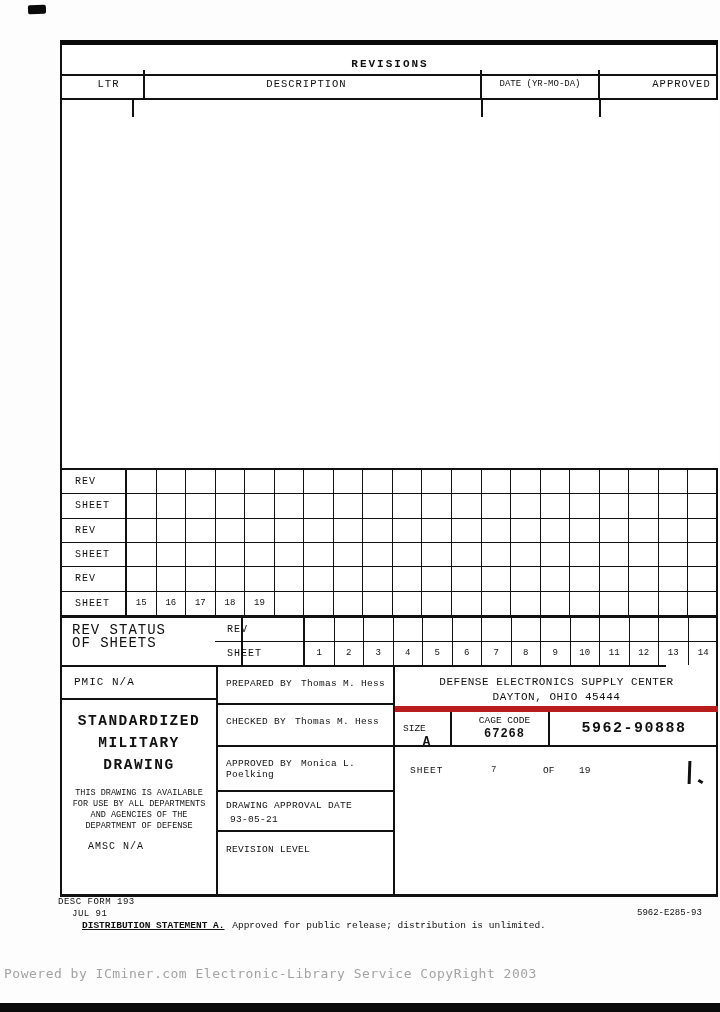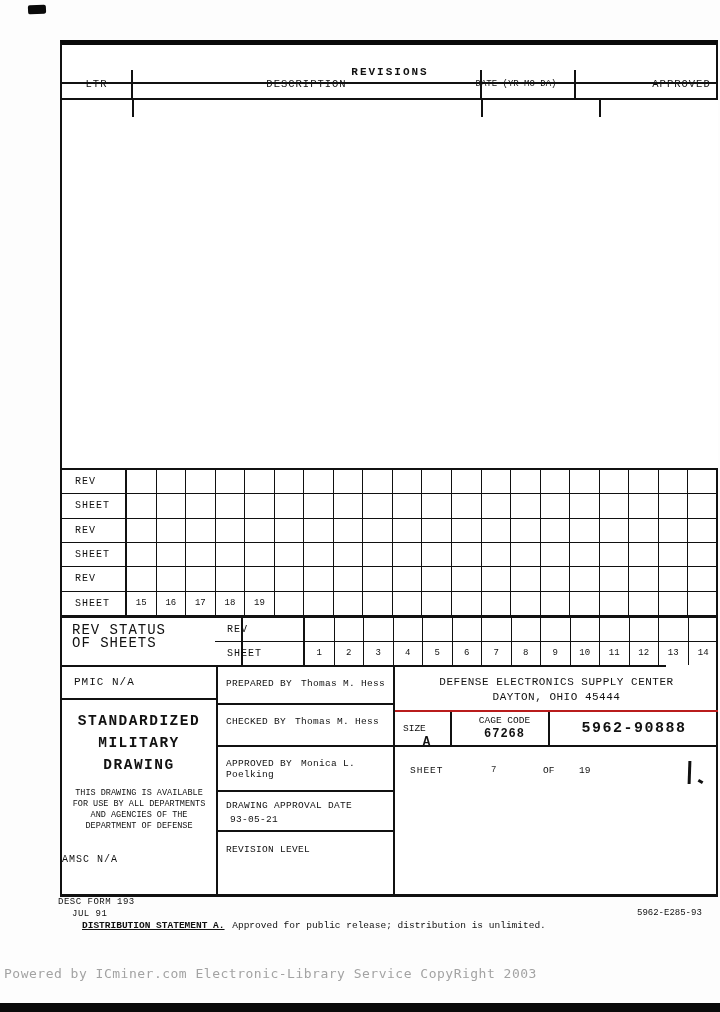--- a/index.html
+++ b/index.html
@@ -10,28 +10,28 @@
   }
   .abs{position:absolute;box-sizing:border-box;}
 
   
   .ink-blob{left:28px;top:5px;width:18px;height:9px;background:#0a0a0a;border-radius:2px;transform:rotate(-3deg);}
 
   
   .sheet{left:60px;top:40px;width:658px;height:857px;background:#fff;
     border:2px solid #111;border-top:5px solid #0a0a0a;border-bottom:3px solid #111;}
 
-  .rev-title{left:0;top:16px;width:656px;height:23px;border-bottom:2px solid #111;
+  .rev-title{left:0;top:8px;width:656px;height:23px;border-bottom:2px solid #111;
     text-align:center;font-size:11px;font-weight:bold;letter-spacing:2px;padding-top:5px;}
 
   .rev-header{left:0;top:25px;width:656px;height:30px;border-bottom:2px solid #111;}
   .rev-header .hc{position:absolute;top:0;height:100%;display:flex;align-items:center;justify-content:center;font-size:10.5px;letter-spacing:1px;box-sizing:border-box;}
-  .hc-ltr{left:0;width:71px;border-right:2px solid #111;}
+  .hc-ltr{left:12px;width:71px;border-right:2px solid #111;}
   .hc-desc{left:71px;width:349px;border-right:2px solid #111;}
-  .hc-date{left:396px;width:118px;border-right:2px solid #111;font-size:9px !important;letter-spacing:0 !important;}
+  .hc-date{left:420px;width:118px;border-right:2px solid #111;font-size:9px !important;letter-spacing:0 !important;}
   .hc-appr{left:538px;width:118px;padding-left:45px;}
 
   .rev-body{left:0;top:55px;width:656px;height:368px;background:#fff;}
   .stub{position:absolute;top:0;width:2px;height:17px;background:#111;}
 
   
   .grid20{left:0;top:423px;width:656px;height:148px;border-top:2px solid #111;
     display:grid;grid-template-columns:65px repeat(20,1fr);grid-auto-rows:1fr;}
   .grid20 > div{border-right:1.5px solid #111;border-bottom:1.5px solid #111;
     display:flex;align-items:center;justify-content:center;font-size:9px;box-sizing:border-box;}
@@ -52,32 +52,32 @@
 
   
   .bottom{left:0;top:620px;width:604px;height:229px;border-top:2px solid #111;}
   .b-left{position:absolute;left:0;top:0;width:156px;height:100%;border-right:2px solid #111;box-sizing:border-box;}
   .b-mid{position:absolute;left:156px;top:0;width:177px;height:100%;border-right:2px solid #111;box-sizing:border-box;}
   .b-right{position:absolute;left:333px;top:0;width:323px;height:100%;box-sizing:border-box;}
 
   .pmic{height:33px;border-bottom:2px solid #111;padding:9px 0 0 12px;font-size:11px;letter-spacing:1px;box-sizing:border-box;}
   .smd-title{margin-top:10px;text-align:center;font-weight:bold;font-size:14.5px;line-height:22px;letter-spacing:1.5px;}
   .avail{margin-top:12px;text-align:center;font-size:8.5px;line-height:11px;}
-  .amsc{margin-top:22px;font-size:10px;letter-spacing:1px;}
+  .amsc{margin-top:9px;padding-left:26px;font-size:10px;letter-spacing:1px;}
 
   .mrow{border-bottom:2px solid #111;font-size:9.5px;box-sizing:border-box;padding:11px 0 0 8px;letter-spacing:0.3px;}
   .mrow .lab{margin-right:9px;}
   .r-prepared{height:38px;}
   .r-checked{height:42px;}
   .r-approved{height:45px;}
   .r-date{height:40px;padding-top:8px;}
   .r-date .dval{display:block;padding:3px 0 0 4px;}
   .r-revlevel{height:64px;border-bottom:none;padding-top:12px;}
 
-  .agency{height:45px;border-bottom:2px solid #b91c1c;text-align:center;font-size:11px;line-height:15px;padding-top:8px;box-sizing:border-box;letter-spacing:0.5px;}
+  .agency{height:45px;border-bottom:6px solid #b91c1c;text-align:center;font-size:11px;line-height:15px;padding-top:8px;box-sizing:border-box;letter-spacing:0.5px;}
   .title3{height:101px;border-bottom:2px solid #111;padding:13px 0 0 8px;font-size:13.5px;line-height:22.5px;letter-spacing:0.5px;box-sizing:border-box;font-weight:bold;}
   .sizerow{height:35px;border-bottom:2px solid #111;display:flex;box-sizing:border-box;}
   .size-cell{width:57px;border-right:2px solid #111;box-sizing:border-box;padding:11px 0 0 8px;font-size:9.5px;}
   .size-cell .val{display:block;text-align:center;font-weight:bold;font-size:12.5px;margin-top:1px;}
   .cage-cell{width:89px;border-right:2px solid #111;box-sizing:border-box;text-align:center;padding-top:3px;font-size:9.5px;margin-left:9px;}
   .cage-cell .val{display:block;font-weight:bold;font-size:12px;margin-top:1px;letter-spacing:1px;}
   .pin-cell{flex:1;display:flex;align-items:center;justify-content:center;font-weight:bold;font-size:15px;letter-spacing:1.5px;}
   .sheetrow{position:relative;height:48px;font-size:9.5px;}
   .sheetrow span{position:absolute;top:18px;}
   .sh-lab{left:15px;letter-spacing:1px;}

